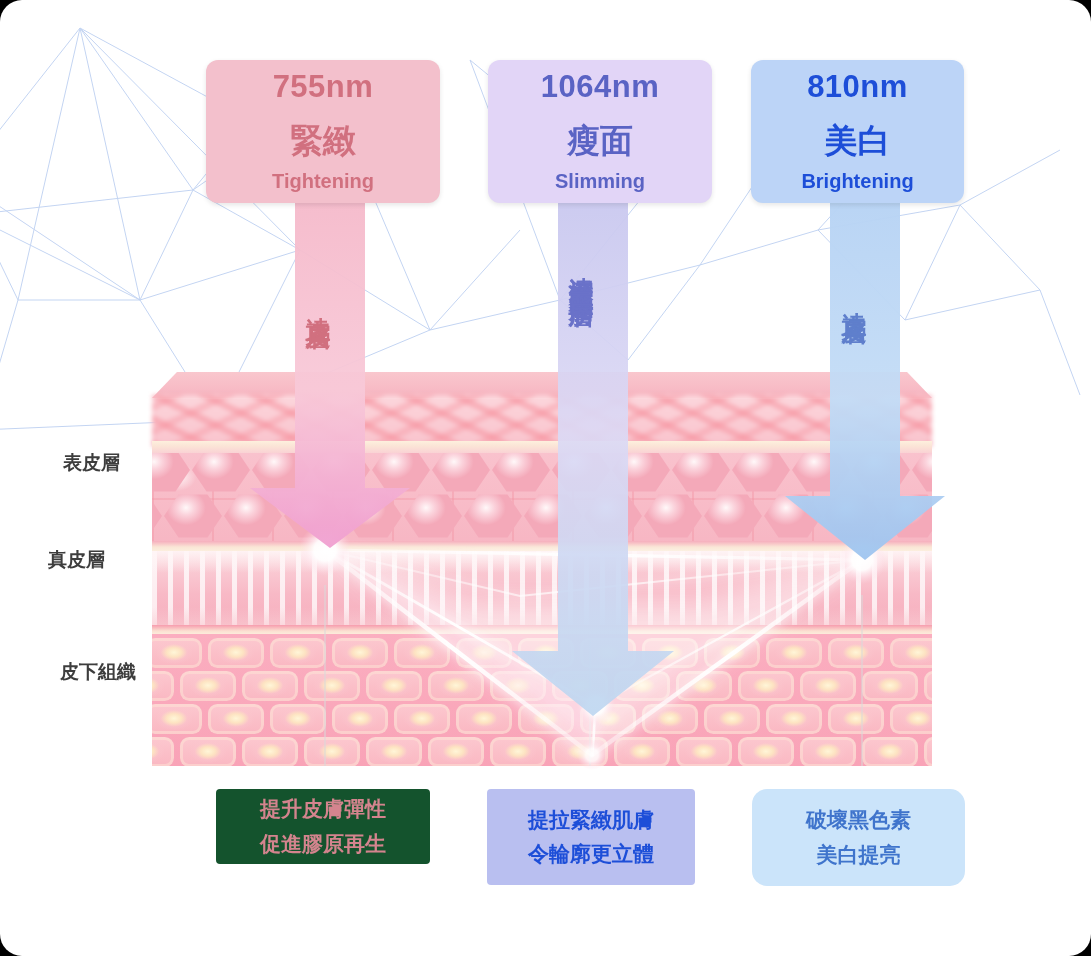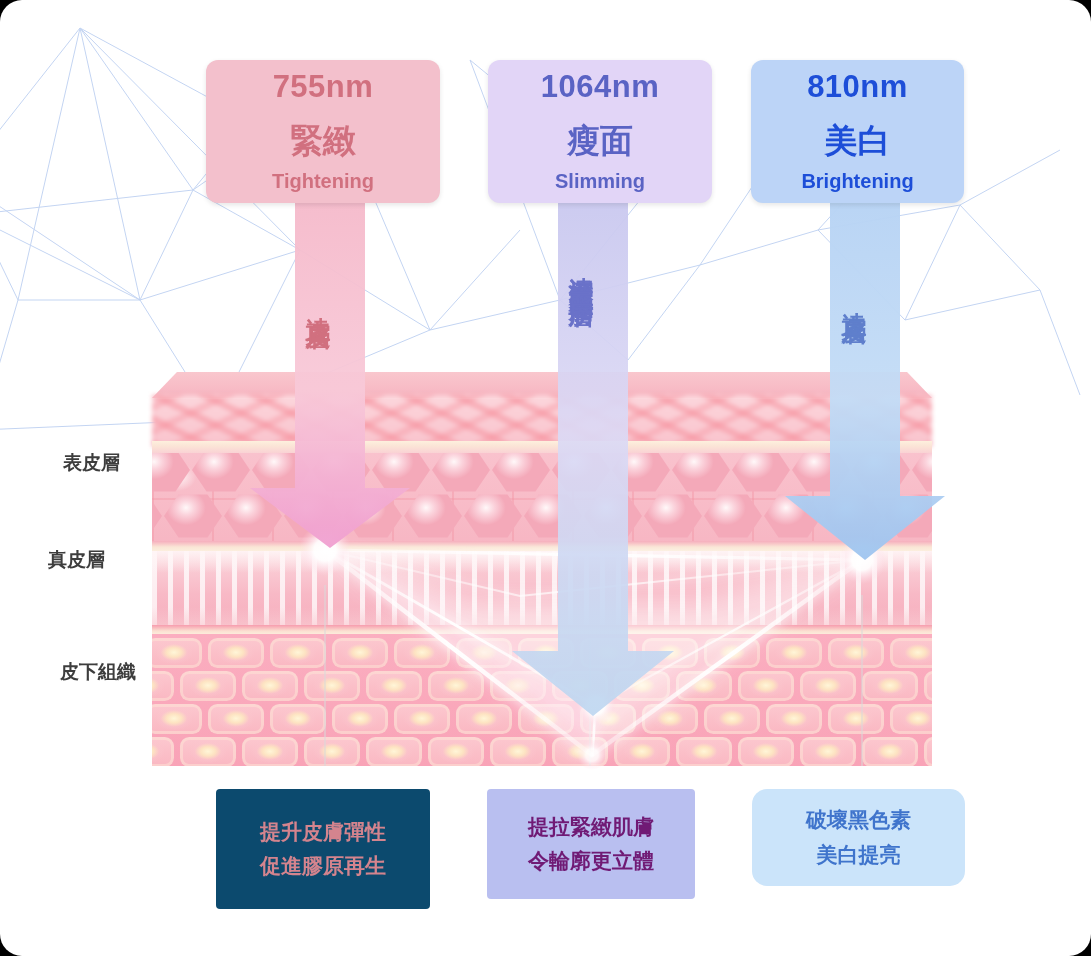--- a/index.html
+++ b/index.html
@@ -366,26 +366,26 @@
   <div class="topcard" style="left:751px;top:60px;width:213px;height:143px;background:#bcd4f7;color:#1d4ed8;">
     <div class="nm">810nm</div>
     <div class="cn">美白</div>
     <div class="en">Brightening</div>
   </div>
 
   <div class="layerlabel" style="left:48px;top:450px;margin-left:15px;">表皮層</div>
   <div class="layerlabel" style="left:48px;top:547px;">真皮層</div>
   <div class="layerlabel" style="left:41px;top:659px;margin-left:19px;">皮下組織</div>
 
-  <div class="botbox" style="left:216px;top:789px;width:214px;height:120px;background:#0c4a6e;color:#d4848e;">
+  <div class="botbox" style="left:216px;top:789px;width:214px;height:75px;background:#14532d;color:#d4848e;">
     <div>提升皮膚彈性</div>
     <div>促進膠原再生</div>
   </div>
 
-  <div class="botbox" style="left:487px;top:789px;width:208px;height:110px;background:#b9bff0;color:#701a75;">
+  <div class="botbox" style="left:487px;top:789px;width:208px;height:96px;background:#b9bff0;color:#1d4ed8;">
     <div>提拉緊緻肌膚</div>
     <div>令輪廓更立體</div>
   </div>
 
   <div class="botbox" style="left:752px;top:789px;width:213px;height:97px;background:#cbe4fa;color:#3f74cc;border-radius:15px;">
     <div>破壞黑色素</div>
     <div>美白提亮</div>
   </div>
 
 </div>

